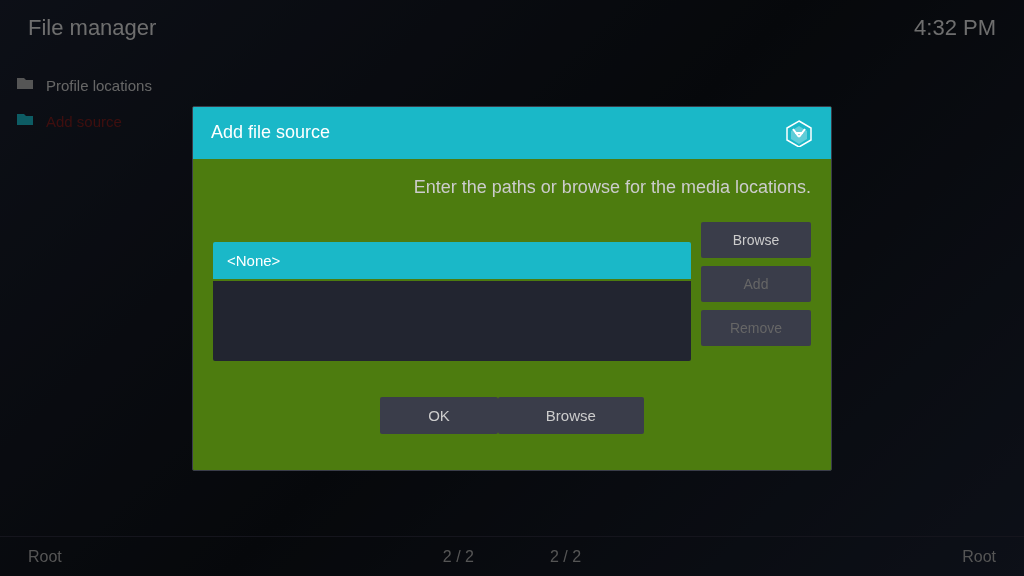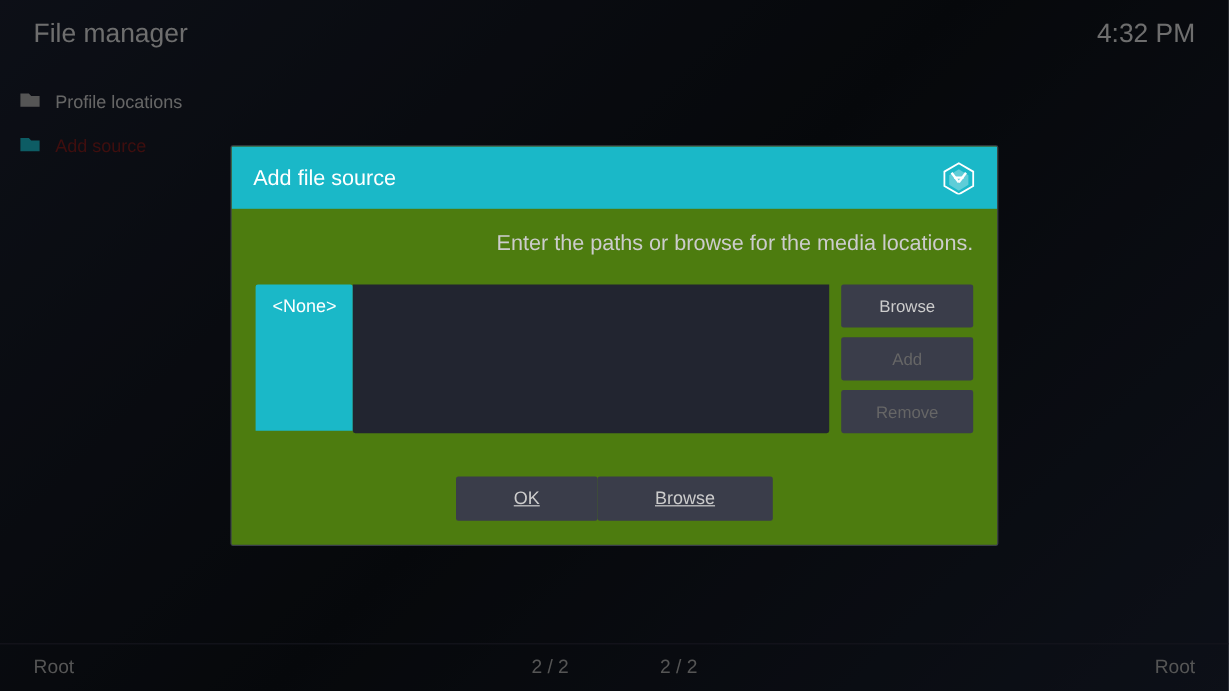--- a/index.html
+++ b/index.html
@@ -134,21 +134,22 @@
 
     #source-area {
       display: flex;
       gap: 10px;
       margin-bottom: 0;
     }
 
     #source-list-panel {
       flex: 1;
       display: flex;
-      flex-direction: row;
+      flex-direction: column;
+      margin-top: 20px;
     }
 
     #source-selected {
       background: #1ab8c8;
       padding: 10px 14px;
       font-size: 15px;
       color: #fff;
       cursor: pointer;
       border: none;
       outline: none;
@@ -204,22 +205,21 @@
       outline: none;
       color: #ccc;
       font-size: 14px;
       padding: 10px 12px;
       border-radius: 2px;
     }
 
     #modal-footer {
       display: flex;
       justify-content: center;
-      padding: 18px 20px 20px;
-      text-decoration: underline;
+      padding: 18px 20px 36px;
     }
 
     .footer-btn {
       background: #3a3d4a;
       border: none;
       color: #ccc;
       padding: 10px 48px;
       font-size: 15px;
       cursor: pointer;
       border-radius: 2px;

